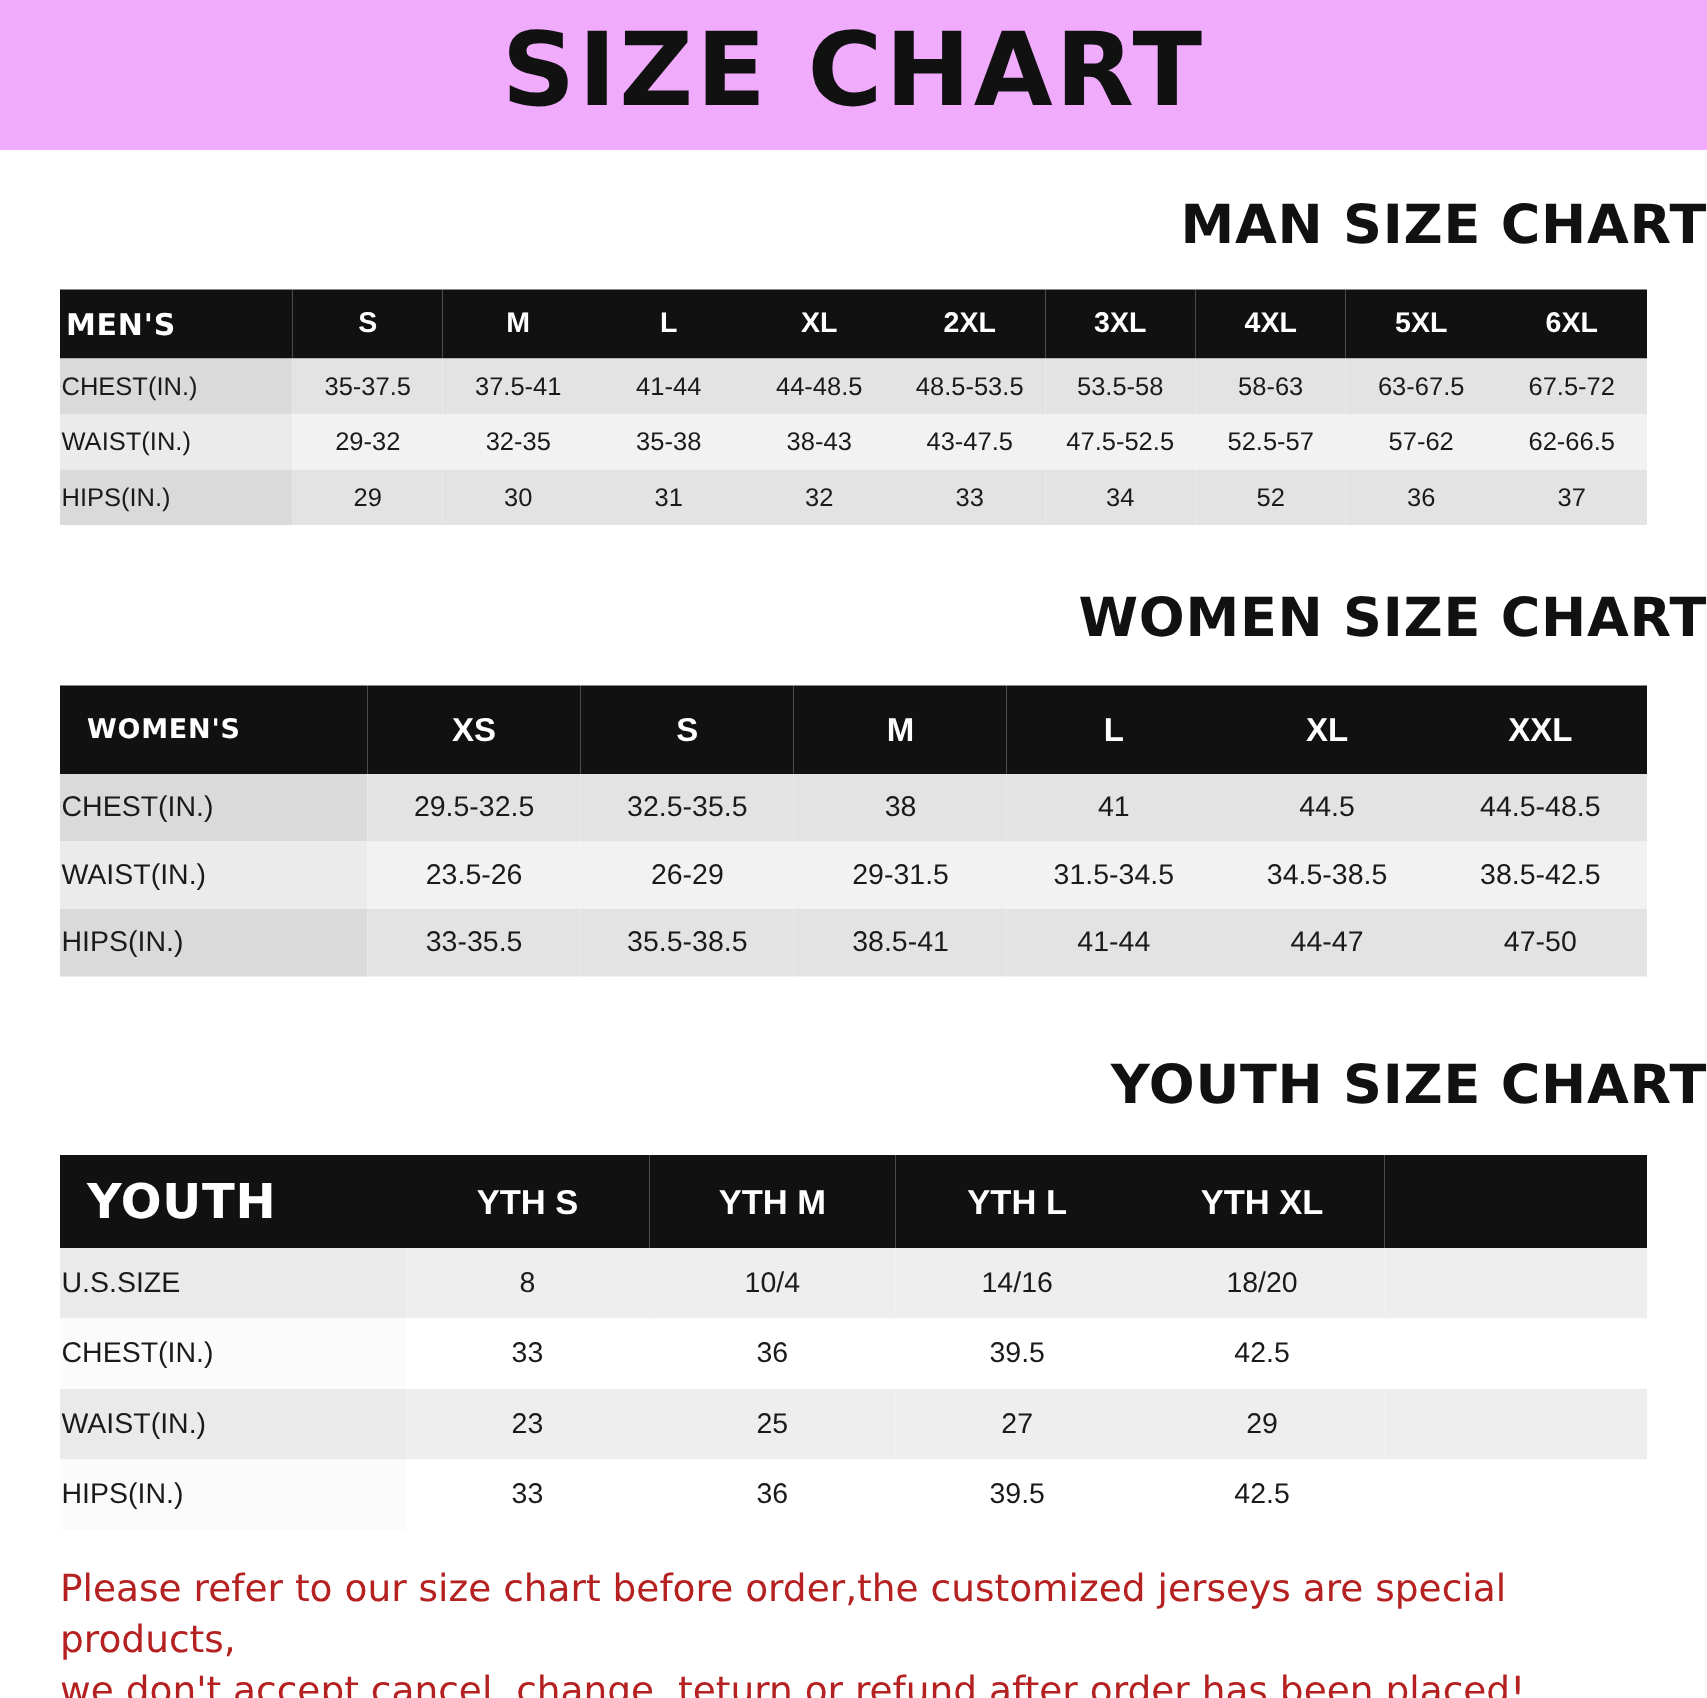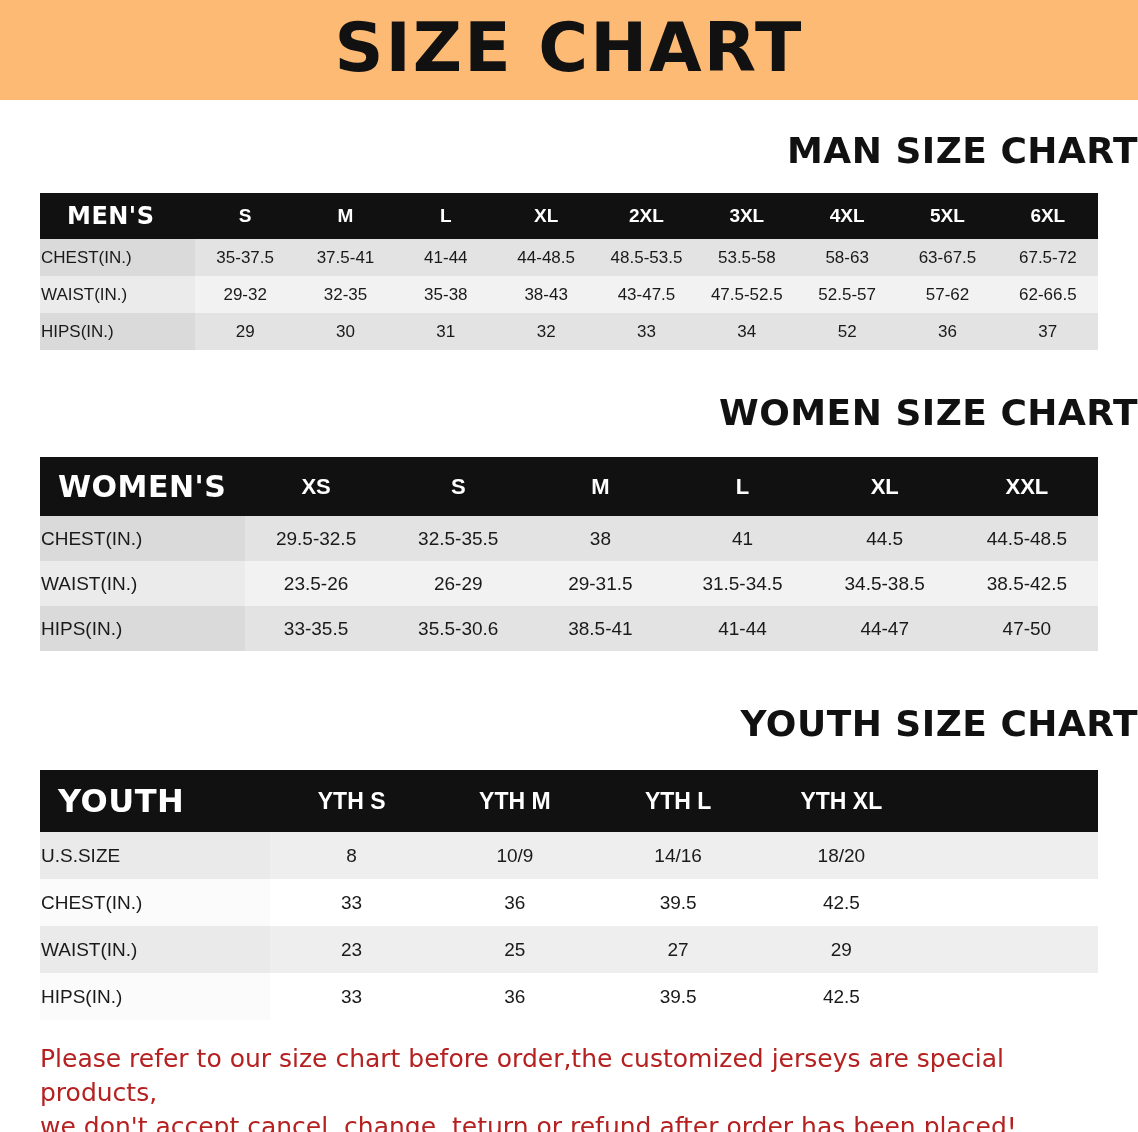--- a/index.html
+++ b/index.html
@@ -17,21 +17,21 @@
     width: 1138px;
     height: 1132px;
     position: relative;
     background: #ffffff;
   }
 
   
   .banner {
     width: 100%;
     height: 100px;
-    background: #fdba74;
+    background: #f0abfc;
     display: flex;
     align-items: center;
     justify-content: center;
     box-sizing: border-box;
   }
   .banner-title {
     font-family: "DejaVu Sans", sans-serif;
     font-weight: bold;
     font-size: 68px;
     letter-spacing: 2px;
@@ -81,30 +81,30 @@
     font-family: "DejaVu Sans", sans-serif;
     letter-spacing: 0.5px;
   }
   table.sizetbl td.rowlabel {
     text-align: left;
     font-size: 17px;
   }
 
   
   .men table.sizetbl thead th { font-size: 19px; height: 44px; }
-  .men table.sizetbl thead th.rowlabel { font-size: 24px; padding-left: 27px; }
+  .men table.sizetbl thead th.rowlabel { font-size: 20px; padding-left: 4px; }
   .men table.sizetbl tbody td { height: 35px; font-size: 17px; }
   .men table.sizetbl tbody tr.odd  td { background: #e3e3e3; }
   .men table.sizetbl tbody tr.even td { background: #f2f2f2; }
   .men table.sizetbl tbody tr.odd  td.rowlabel { background: #dadada; }
   .men table.sizetbl tbody tr.even td.rowlabel { background: #ebebeb; }
 
   
   .women table.sizetbl thead th { font-size: 22px; height: 57px; }
-  .women table.sizetbl thead th.rowlabel { font-size: 30px; padding-left: 18px; }
+  .women table.sizetbl thead th.rowlabel { font-size: 18px; padding-left: 18px; }
   .women table.sizetbl tbody td { height: 43px; font-size: 19px; }
   .women table.sizetbl tbody tr.odd  td { background: #e3e3e3; }
   .women table.sizetbl tbody tr.even td { background: #f2f2f2; }
   .women table.sizetbl tbody tr.odd  td.rowlabel { background: #dadada; }
   .women table.sizetbl tbody tr.even td.rowlabel { background: #ebebeb; }
 
   
   .youth table.sizetbl thead th { font-size: 23px; height: 60px; }
   .youth table.sizetbl thead th.rowlabel { font-size: 32px; padding-left: 18px; }
   .youth table.sizetbl tbody td { height: 45px; font-size: 19px; }
@@ -228,21 +228,21 @@
           <td>23.5-26</td>
           <td>26-29</td>
           <td>29-31.5</td>
           <td>31.5-34.5</td>
           <td>34.5-38.5</td>
           <td>38.5-42.5</td>
         </tr>
         <tr class="odd">
           <td class="rowlabel">HIPS(IN.)</td>
           <td>33-35.5</td>
-          <td>35.5-30.6</td>
+          <td>35.5-38.5</td>
           <td>38.5-41</td>
           <td>41-44</td>
           <td>44-47</td>
           <td>47-50</td>
         </tr>
       </tbody>
     </table>
   </div>
 
   <div class="section-title title-youth">YOUTH SIZE CHART</div>
@@ -260,21 +260,21 @@
           <th>YTH M</th>
           <th>YTH L</th>
           <th>YTH XL</th>
           <th></th>
         </tr>
       </thead>
       <tbody>
         <tr class="odd">
           <td class="rowlabel">U.S.SIZE</td>
           <td>8</td>
-          <td>10/9</td>
+          <td>10/4</td>
           <td>14/16</td>
           <td>18/20</td>
           <td></td>
         </tr>
         <tr class="even">
           <td class="rowlabel">CHEST(IN.)</td>
           <td>33</td>
           <td>36</td>
           <td>39.5</td>
           <td>42.5</td>

